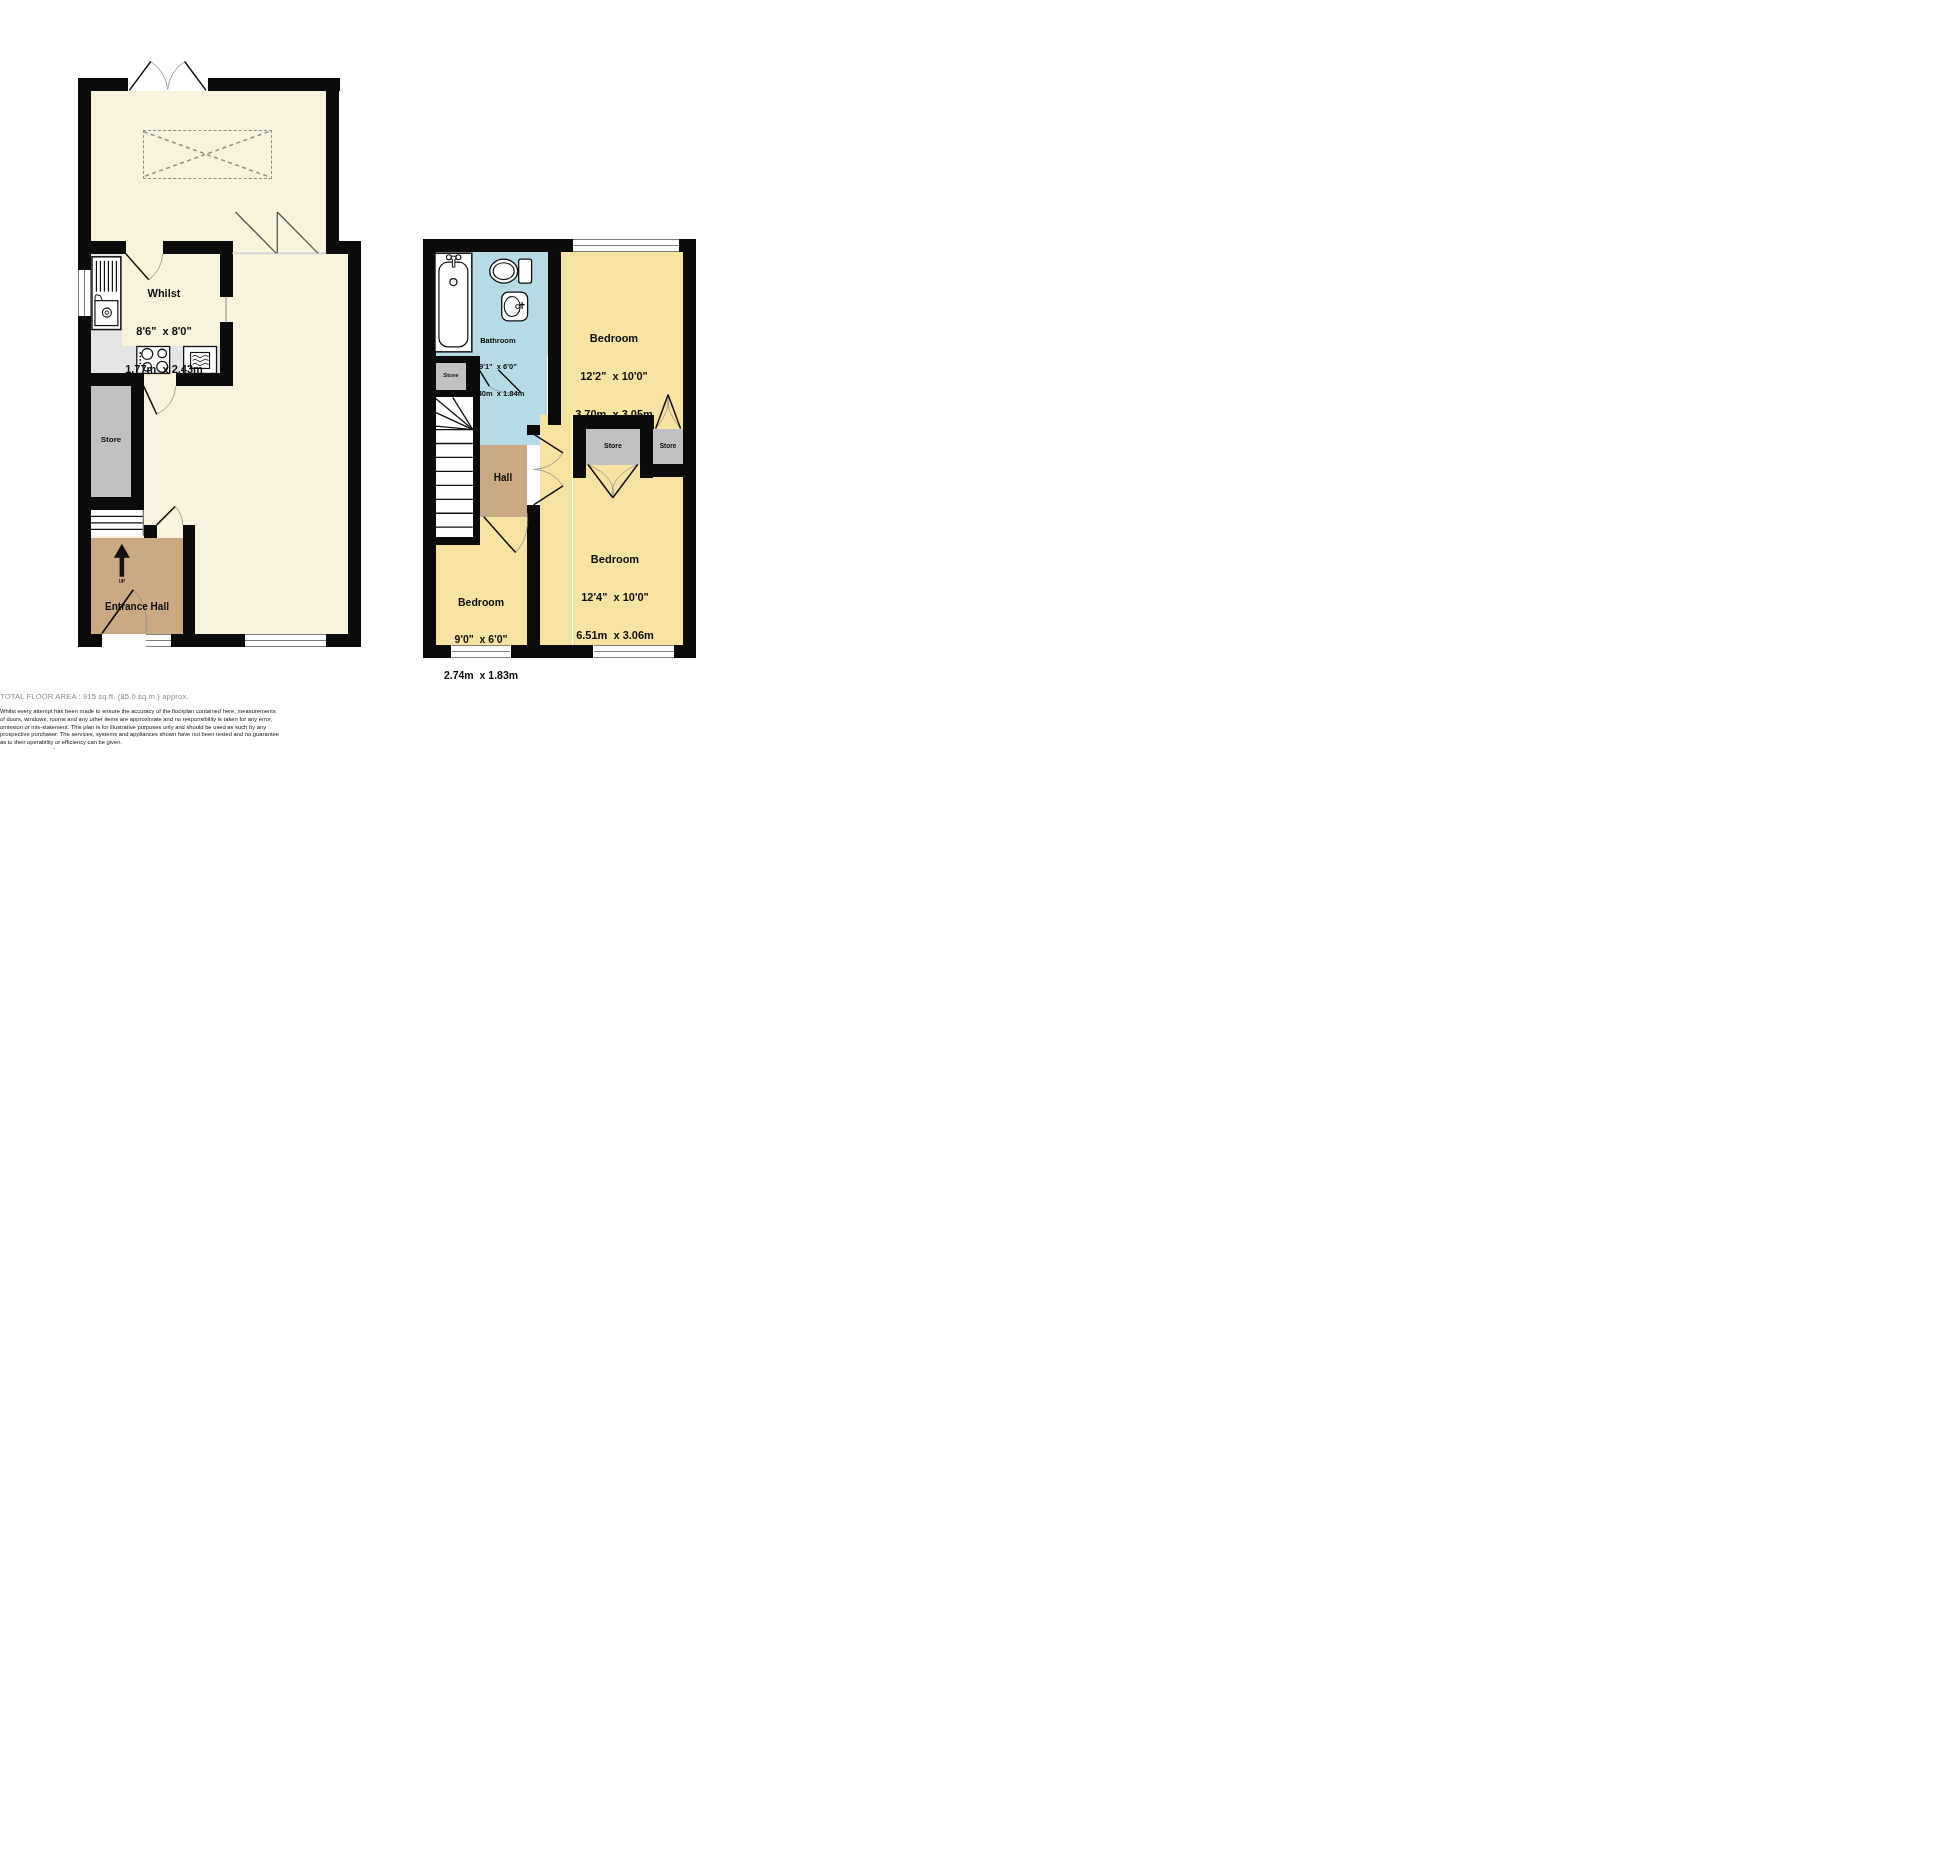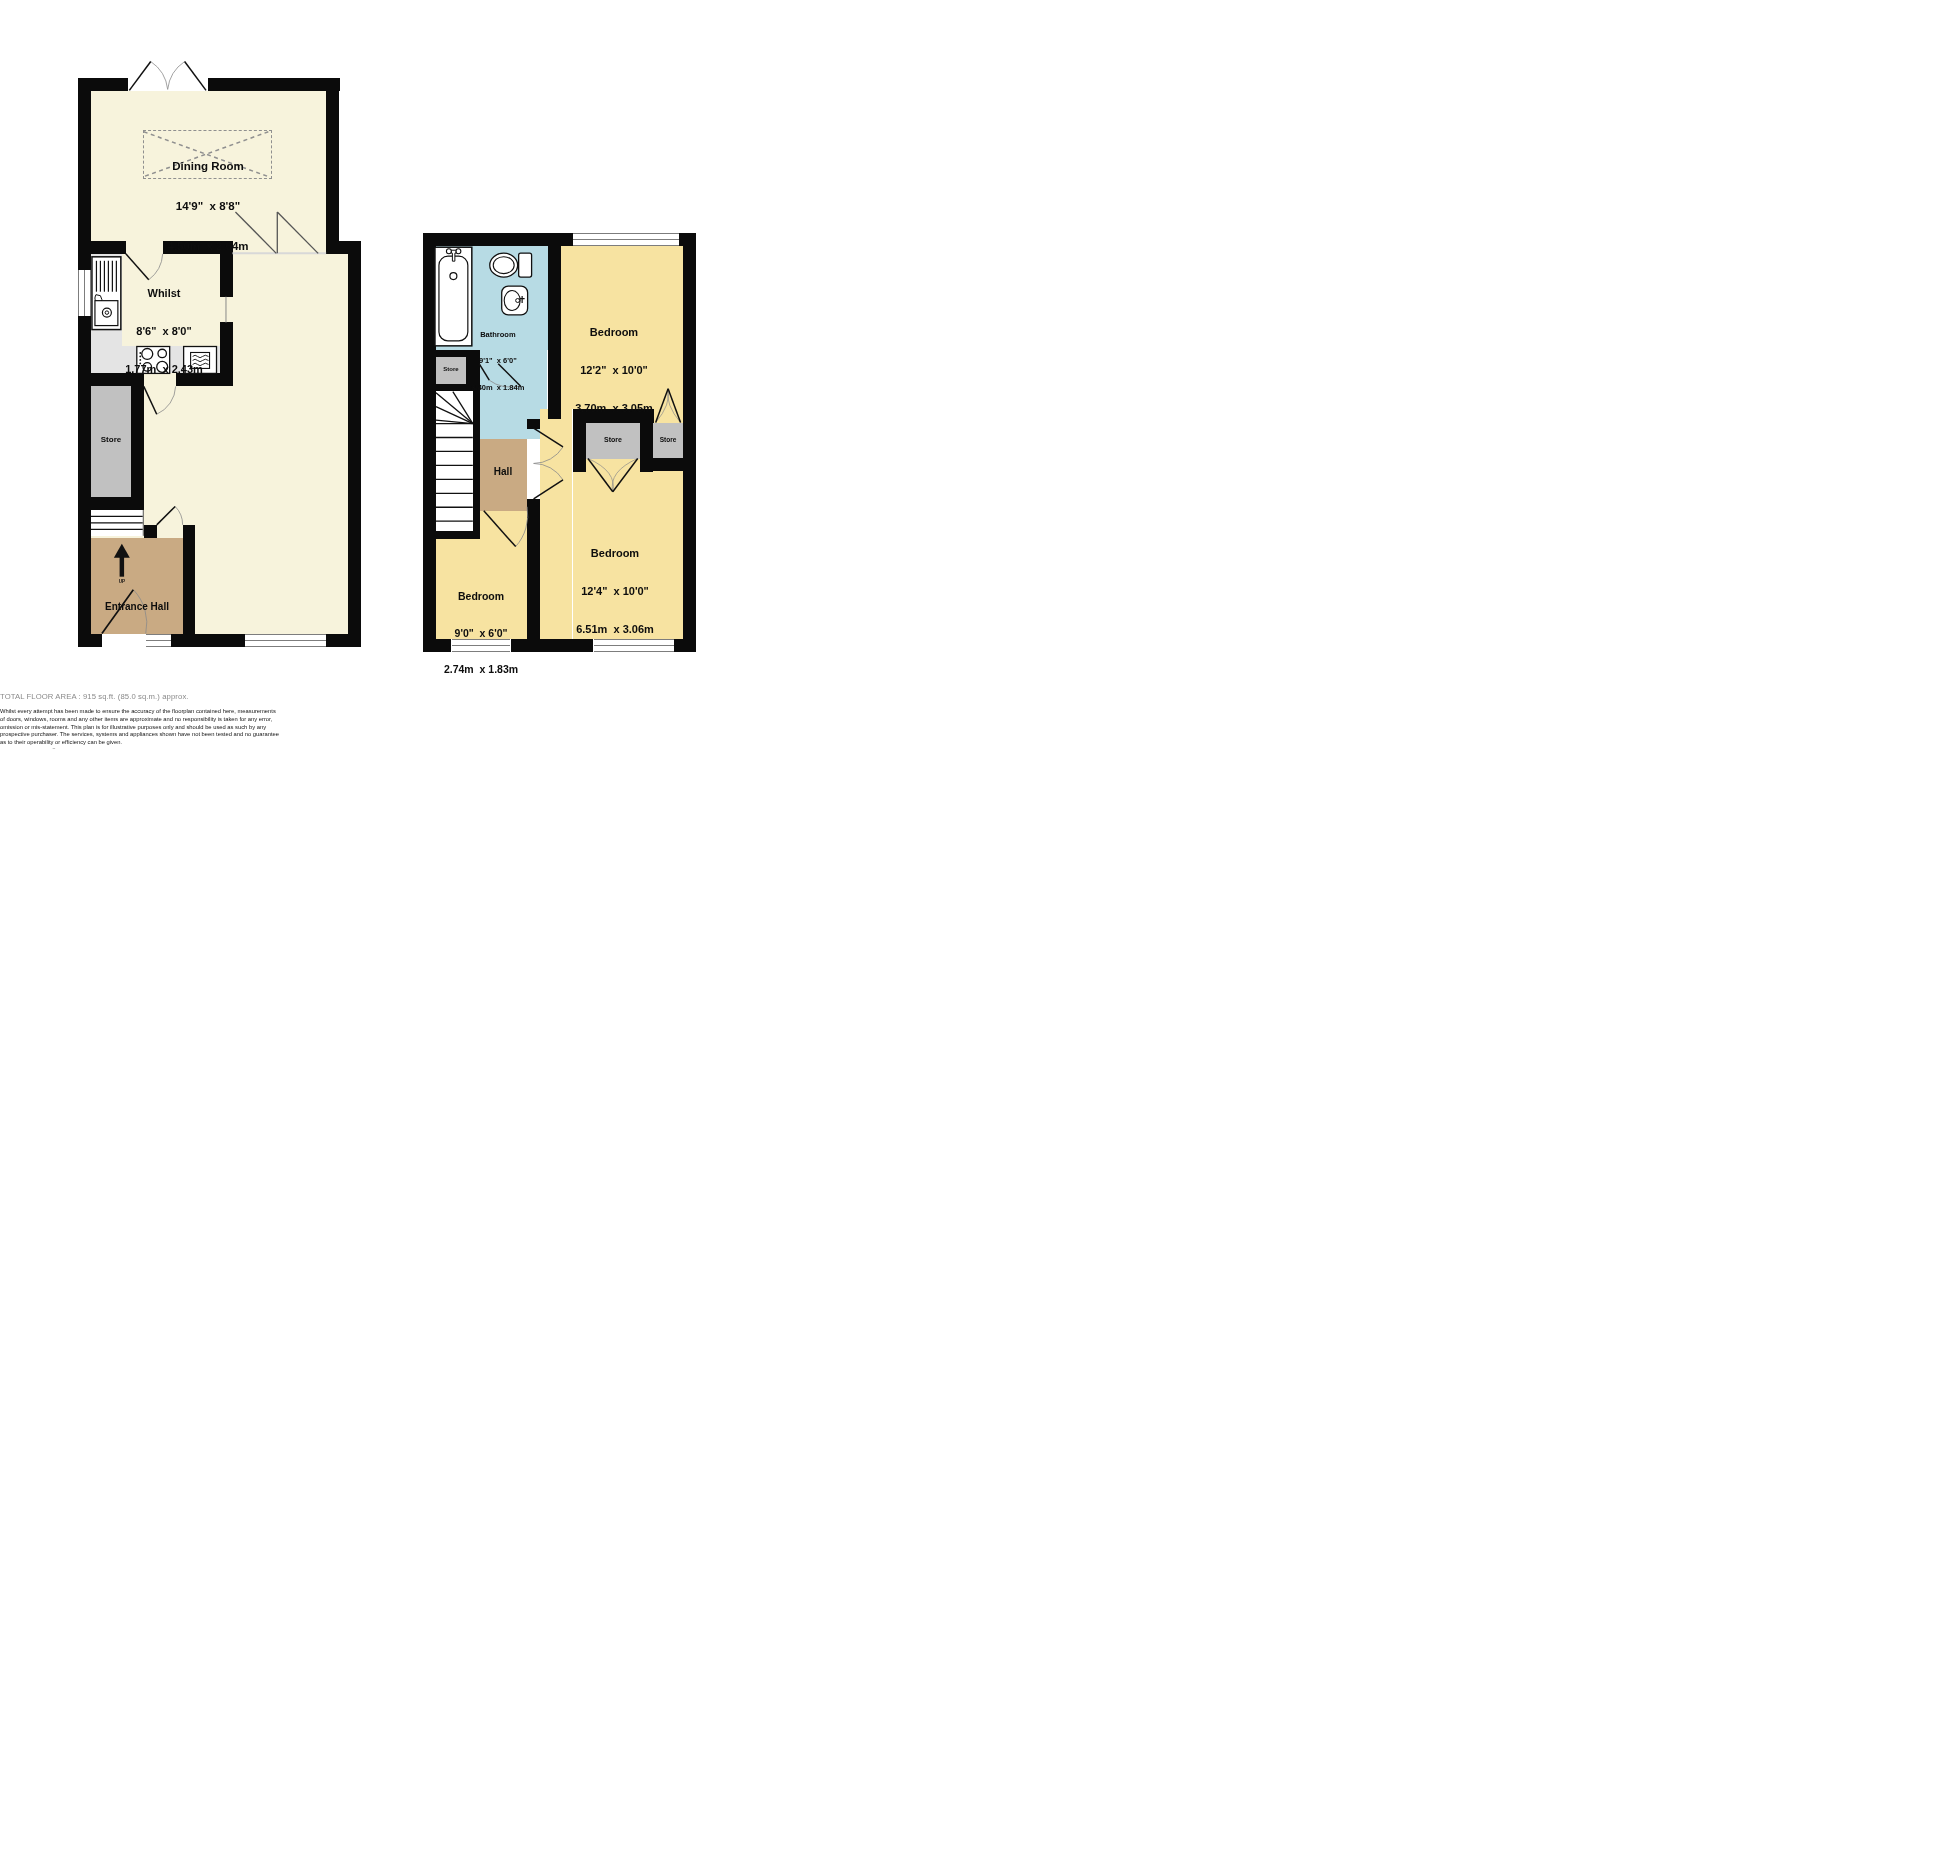--- a/index.html
+++ b/index.html
@@ -135,36 +135,31 @@
         <path d="M230,558 q5,-5 10,0 q5,5 10,0 q5,-5 12,0" fill="none" stroke="#111" stroke-width="1.8"></path>
         <path d="M230,566 q5,-5 10,0 q5,5 10,0 q5,-5 12,0" fill="none" stroke="#111" stroke-width="1.8"></path>
         <path d="M230,574 q5,-5 10,0 q5,5 10,0 q5,-5 12,0" fill="none" stroke="#111" stroke-width="1.8"></path>
       </g>
       <g>
         <path d="M88,1000 L88,960" stroke="#111" stroke-width="9"></path>
         <path d="M72,962 L88,934 L104,962 Z" fill="#111"></path>
       </g>
     </svg>
 
-    <div class="rlabel" style="left:55px;top:55px;width:150px;font-size:11.5px;">
-      <div>Dining Room</div>
-      <div>14'9"  x 8'8"</div>
-      <div>4.50m  x 2.64m</div>
-    </div>
     <div class="rlabel" style="left:21px;top:183px;width:130px;font-size:11px;">
       <div>Whilst</div>
       <div>8'6"  x 8'0"</div>
       <div>1.77m  x 2.43m</div>
     </div>
     <div class="rlabel" style="left:8px;top:357px;width:50px;font-size:8px;">Store</div>
     <div class="rlabel" style="left:34px;top:501px;width:20px;font-size:4.5px;">UP</div>
     <div class="rlabel" style="left:14px;top:523px;width:90px;font-size:10px;">Entrance Hall</div>
   </div>
 
-  <div class="floor" id="ff" style="left:423px;top:233px;width:273px;height:419px;padding-left:21px;">
+  <div class="floor" id="ff" style="left:423px;top:239px;width:273px;height:419px;padding-left:21px;">
 
     <div class="fill" style="left:13px;top:13px;width:112px;height:104px;background:#b7dbe4;"></div>
     <div class="fill" style="left:56px;top:117px;width:68px;height:89px;background:#b7dbe4;"></div>
     <div class="fill" style="left:13px;top:124px;width:30px;height:27.4px;background:#c1c1c1;"></div>
     <div class="fill" style="left:13px;top:158px;width:37px;height:140px;background:#ffffff;"></div>
     <div class="fill" style="left:56px;top:206px;width:48px;height:72px;background:#c9aa83;"></div>
     <div class="fill" style="left:138px;top:13px;width:123px;height:163px;background:#f7e3a1;"></div>
     <div class="fill" style="left:117px;top:176px;width:32px;height:230px;background:#f7e3a1;"></div>
     <div class="fill" style="left:230px;top:176px;width:30px;height:14px;background:#f7e3a1;"></div>
     <div class="fill" style="left:150px;top:238px;width:111px;height:168px;background:#f7e3a1;"></div>

